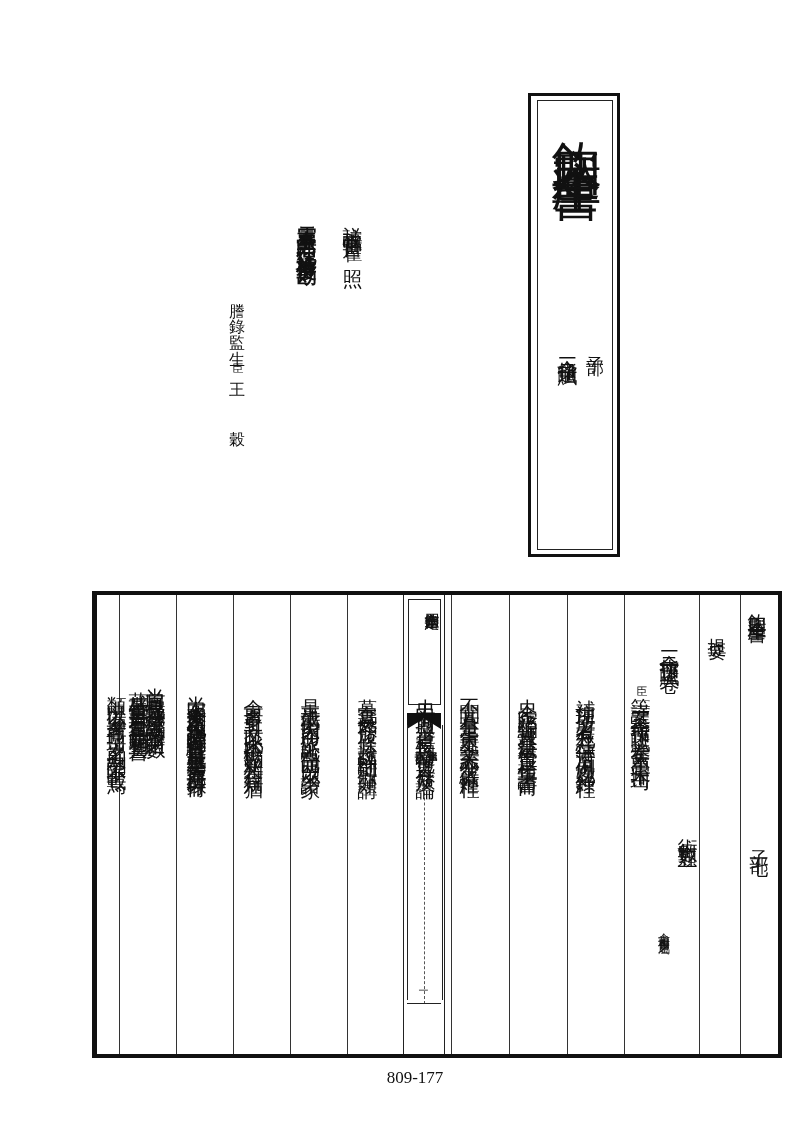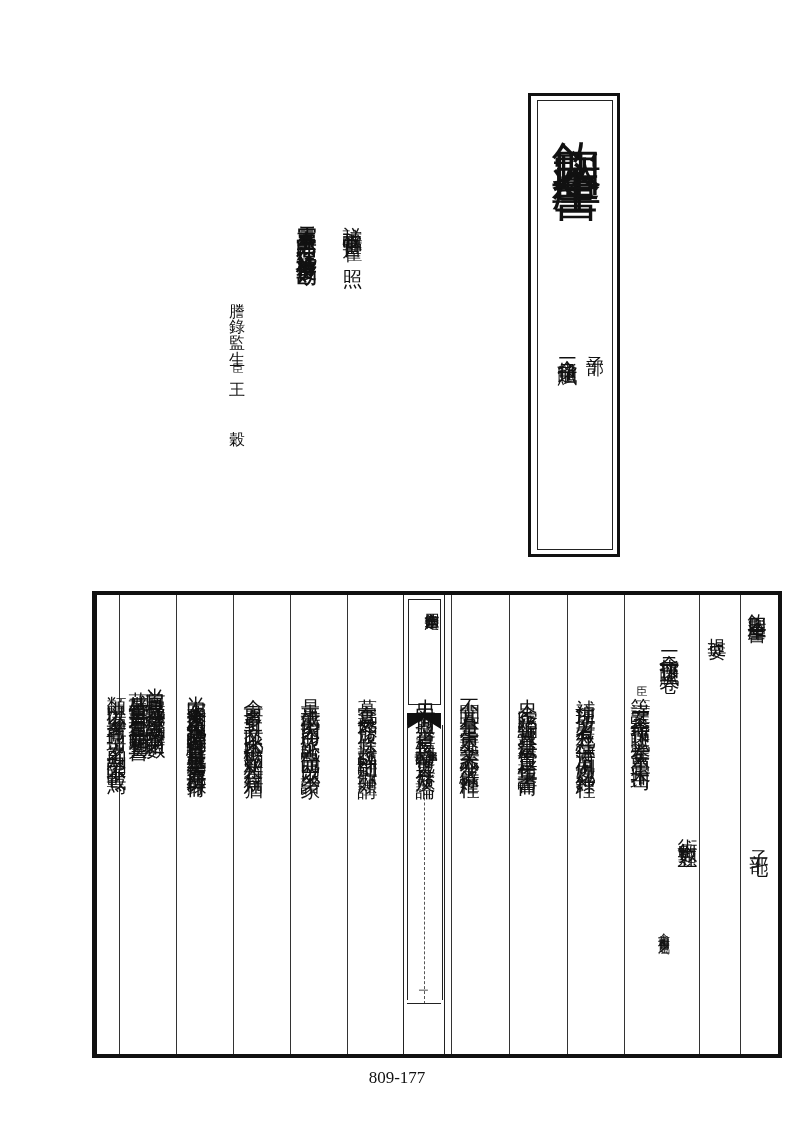--- a/index.html
+++ b/index.html
@@ -36,21 +36,21 @@
   .fish-tail { position:absolute; top:118px; left:3px; width:34px; height:16px; background:#111;
                clip-path: polygon(0 0,100% 0,100% 100%,50% 35%,0 100%); }
   .fold-body { position:absolute; top:130px; left:3px; width:34px; bottom:54px;
                border-left:1px solid #222; border-right:1px solid #222; }
   .fold-center { position:absolute; top:138px; bottom:50px; left:20px; border-left:1px dashed #555; }
   .fold-book { position:absolute; top:150px; left:24px; font-size:9px; line-height:10px; }
   .fold-sec  { position:absolute; top:150px; left:10px; font-size:9px; line-height:10px; }
   .fold-pg   { position:absolute; top:390px; left:12px; font-size:10px; }
   .fold-bottom { position:absolute; bottom:50px; left:3px; width:34px; border-top:1px solid #222; }
 
-  .pageno { position:absolute; left:352px; top:1068px; width:90px; text-align:center;
+  .pageno { position:absolute; left:370px; top:1068px; width:90px; text-align:center;
             font-family:"Liberation Serif","DejaVu Serif",serif; font-size:17px; }
 </style>
 </head>
 <body>
 
 <div class="label-box">
   <div class="label-inner"></div>
   <div class="label-title vt">欽定四庫全書</div>
   <div class="label-cat vt">子部</div>
   <div class="label-book vt">三命指迷賦</div>

